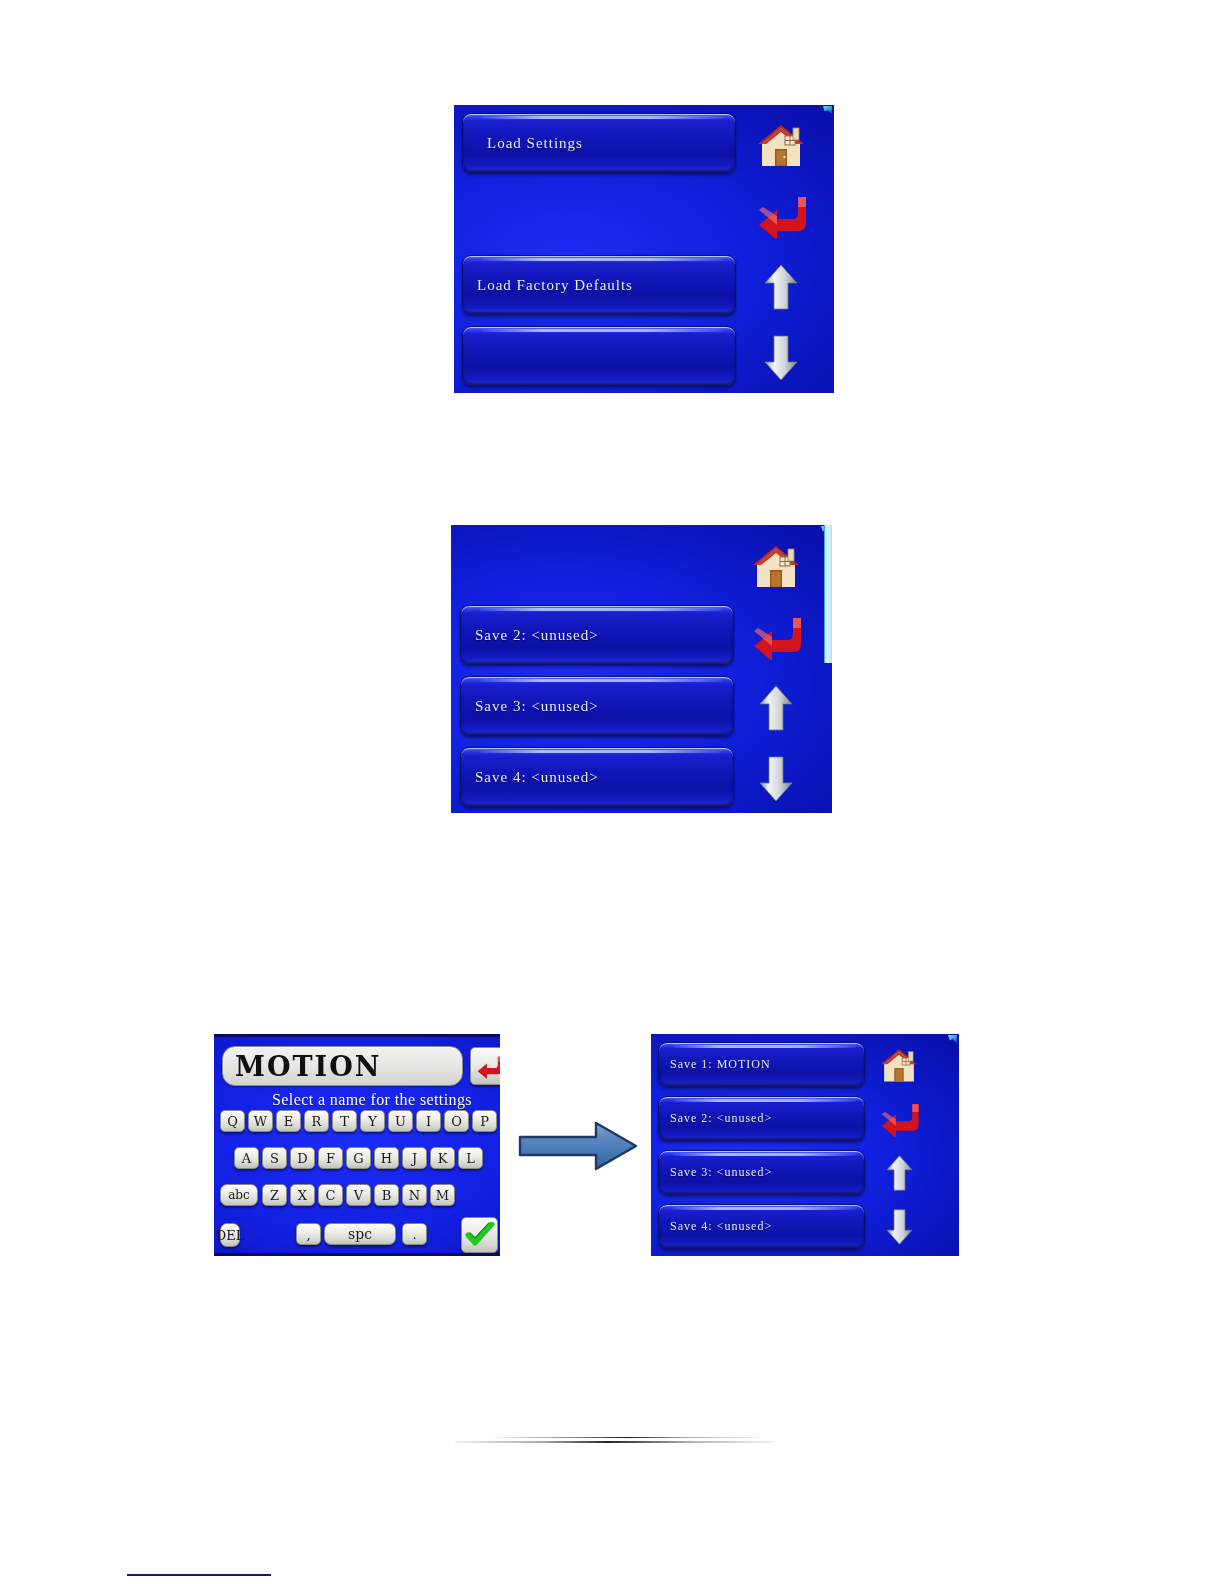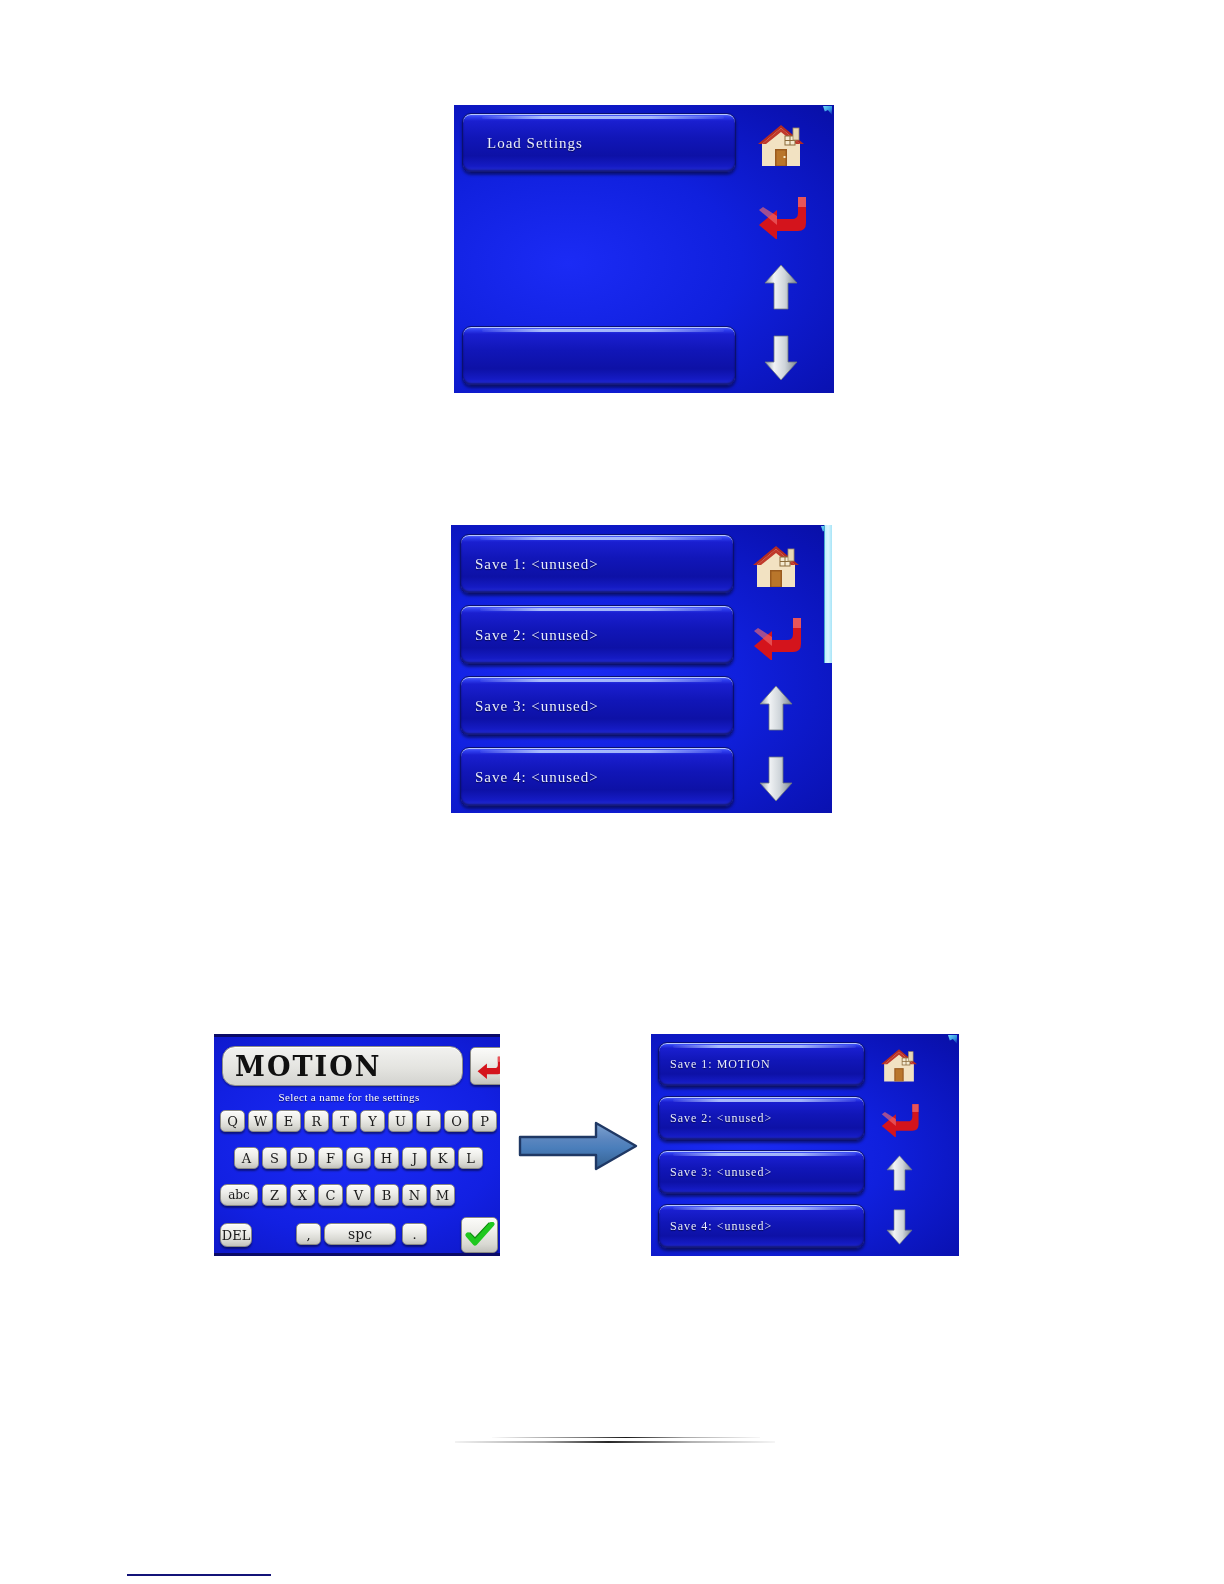--- a/index.html
+++ b/index.html
@@ -162,20 +162,23 @@
 
 <div class="screen" id="screen1" style="left:454px; top:105px; width:380px; height:288px;">
 
   <div class="corner-mark"></div>
 
   <div class="menu-btn" style="left:8px; top:8px; width:274px; height:60px; padding-left:24px; font-size:15px;">
     <span class="menu-label">Load Settings</span>
   </div>
 
 
+  <div class="menu-btn" style="left:8px; top:150px; width:274px; height:60px; padding-left:14px; font-size:15px;">
+    <span class="menu-label">Load Factory Defaults</span>
+  </div>
 
   <div class="menu-btn" style="left:8px; top:221px; width:274px; height:60px; padding-left:14px; font-size:15px;">
     <span class="menu-label"></span>
   </div>
 
   <div class="icon-slot" style="left:296px; top:12px; width:62px; height:56px;">
     <svg width="50" height="46" viewBox="0 0 50 46" aria-hidden="true">
       <polygon points="25,3 48,22 43,22 25,8 7,22 2,22" fill="#b42b22"></polygon>
       <polygon points="25,6 44,22 44,44 6,44 6,22" fill="#f2e2c2"></polygon>
       <polygon points="25,6 44,22 40,22 25,10 10,22 6,22" fill="#c0392b"></polygon>
@@ -224,23 +227,20 @@
       <path d="M17 45 L33 27 H24 V1 H10 V27 H1 Z" fill="url(#dng1)" stroke="#6d767f" stroke-width="0.8"></path>
     </svg>
   </div>
 </div>
 
 <div class="screen" id="screen2" style="left:451px; top:525px; width:381px; height:288px;">
 
   <div class="corner-mark"></div>
   <div class="scroll-rail" style="height:138px;"></div>
 
-  <div class="menu-btn" style="left:9px; top:9px; width:274px; height:60px; padding-left:14px; font-size:15px;">
-    <span class="menu-label">Save 1: &lt;unused&gt;</span>
-  </div>
 
   <div class="menu-btn" style="left:9px; top:80px; width:274px; height:60px; padding-left:14px; font-size:15px;">
     <span class="menu-label">Save 2: &lt;unused&gt;</span>
   </div>
 
   <div class="menu-btn" style="left:9px; top:151px; width:274px; height:60px; padding-left:14px; font-size:15px;">
     <span class="menu-label">Save 3: &lt;unused&gt;</span>
   </div>
 
   <div class="menu-btn" style="left:9px; top:222px; width:274px; height:60px; padding-left:14px; font-size:15px;">
@@ -304,21 +304,21 @@
     <span class="kb-field-text" style="font-size:27px;">MOTION</span>
   </div>
 
   <div class="key" style="left:256px; top:10px; width:37px; height:38px;">
     <svg width="28" height="25" viewBox="0 0 54 46" aria-hidden="true">
       <path d="M44 4 h8 v26 q0 8 -8 8 h-21 v9 l-18 -15 l18 -15 v9 h15 q6 0 6 -6 z" fill="#d4141c"></path>
       <path d="M44 4 h8 v10 h-8 z" fill="#e8555a"></path>
     </svg>
   </div>
 
-  <div class="kb-hint" style="left:0; top:54px; width:270px; font-size:11px;">Select a name for the settings</div>
+  <div class="kb-hint" style="left:0; top:54px; width:270px; font-size:16px;padding-left:23px;">Select a name for the settings</div>
 
   <div class="key" style="left:6px;  top:73px; width:25px; height:22px; font-size:13px;">
       <span>Q</span>
     </div>
   <div class="key" style="left:34px; top:73px; width:25px; height:22px; font-size:13px;">
       <span>W</span>
     </div>
   <div class="key" style="left:62px; top:73px; width:25px; height:22px; font-size:13px;">
       <span>E</span>
     </div>
@@ -390,21 +390,21 @@
   <div class="key" style="left:160px;top:147px; width:25px; height:22px; font-size:13px;">
       <span>B</span>
     </div>
   <div class="key" style="left:188px;top:147px; width:25px; height:22px; font-size:13px;">
       <span>N</span>
     </div>
   <div class="key" style="left:216px;top:147px; width:25px; height:22px; font-size:13px;">
       <span>M</span>
     </div>
 
-  <div class="key wide" style="left:6px;  top:186px; width:32px; height:24px; font-size:13px;">
+  <div class="key wide" style="left:6px;  top:186px; width:20px; height:24px; font-size:13px;">
       <span>DEL</span>
     </div>
   <div class="key" style="left:82px; top:186px; width:25px; height:22px; font-size:13px;">
       <span>,</span>
     </div>
   <div class="key wide" style="left:110px;top:186px; width:72px; height:22px; font-size:14px;">
       <span>spc</span>
     </div>
   <div class="key" style="left:188px;top:186px; width:25px; height:22px; font-size:13px;">
       <span>.</span>

